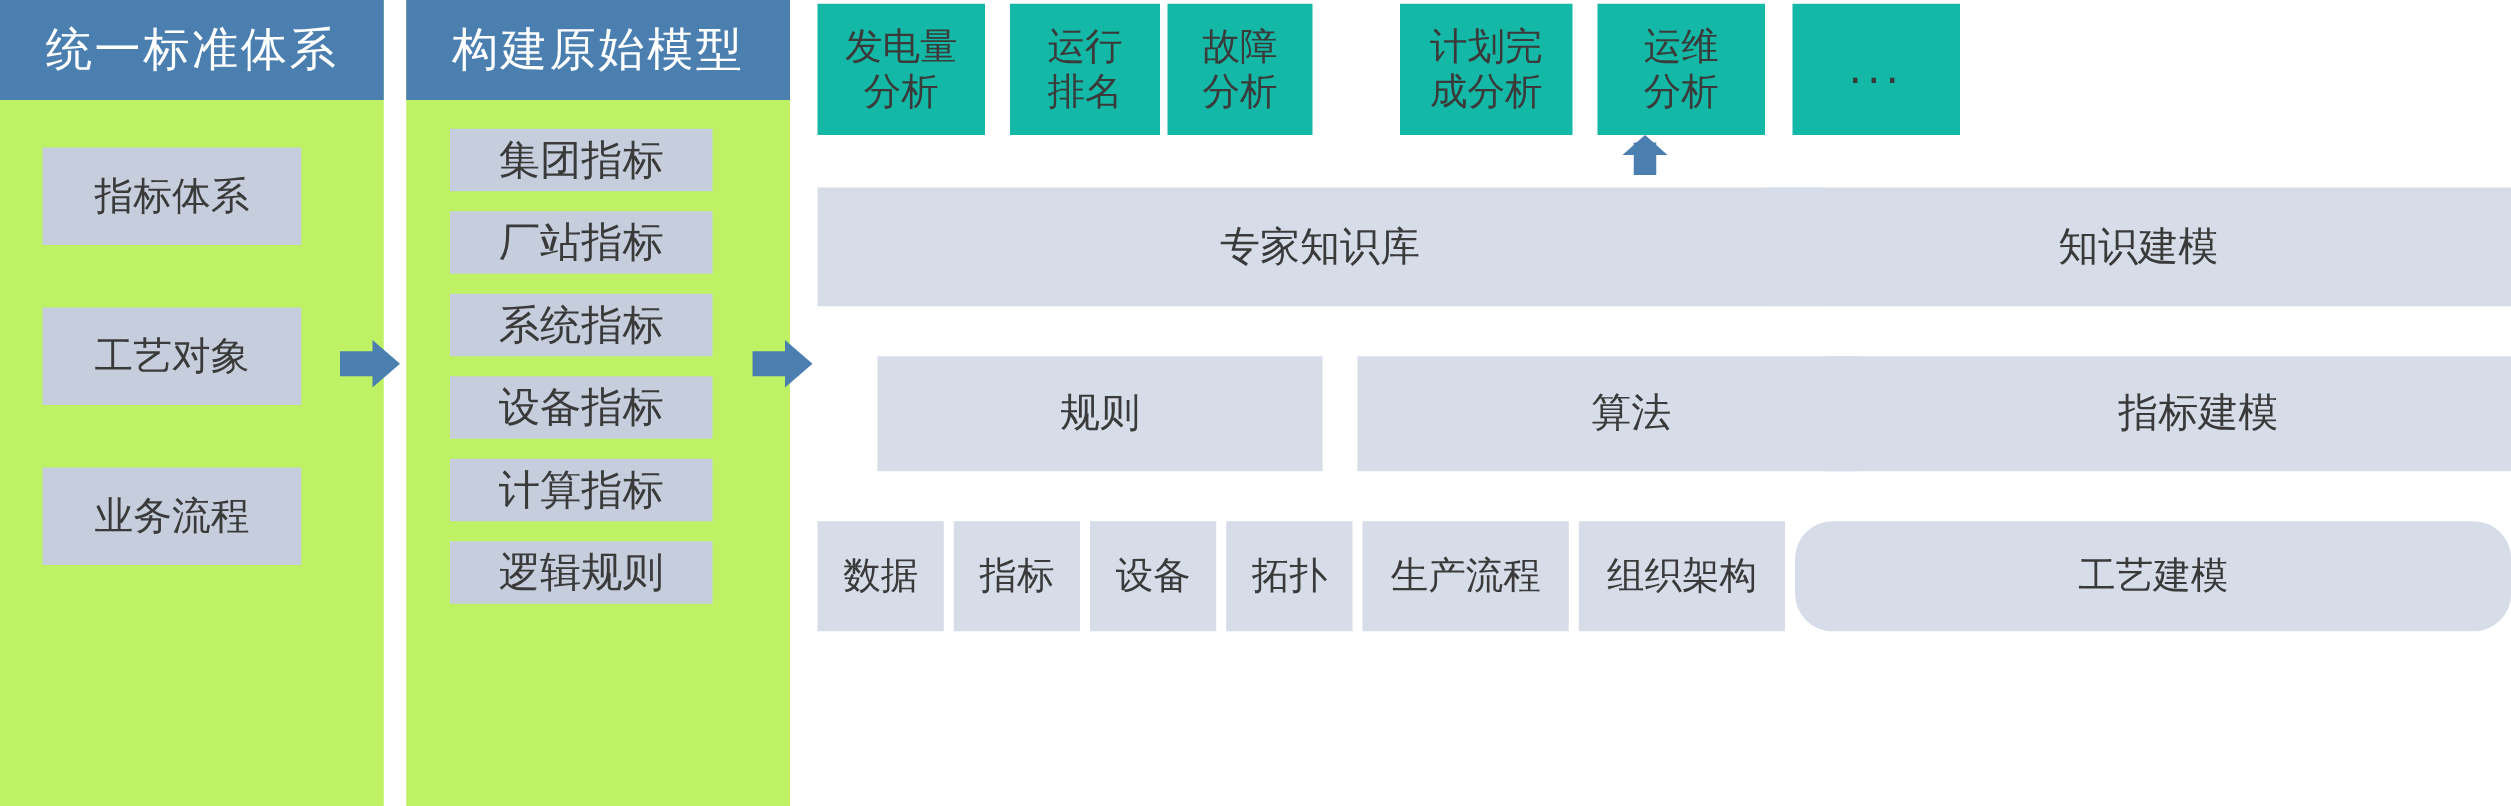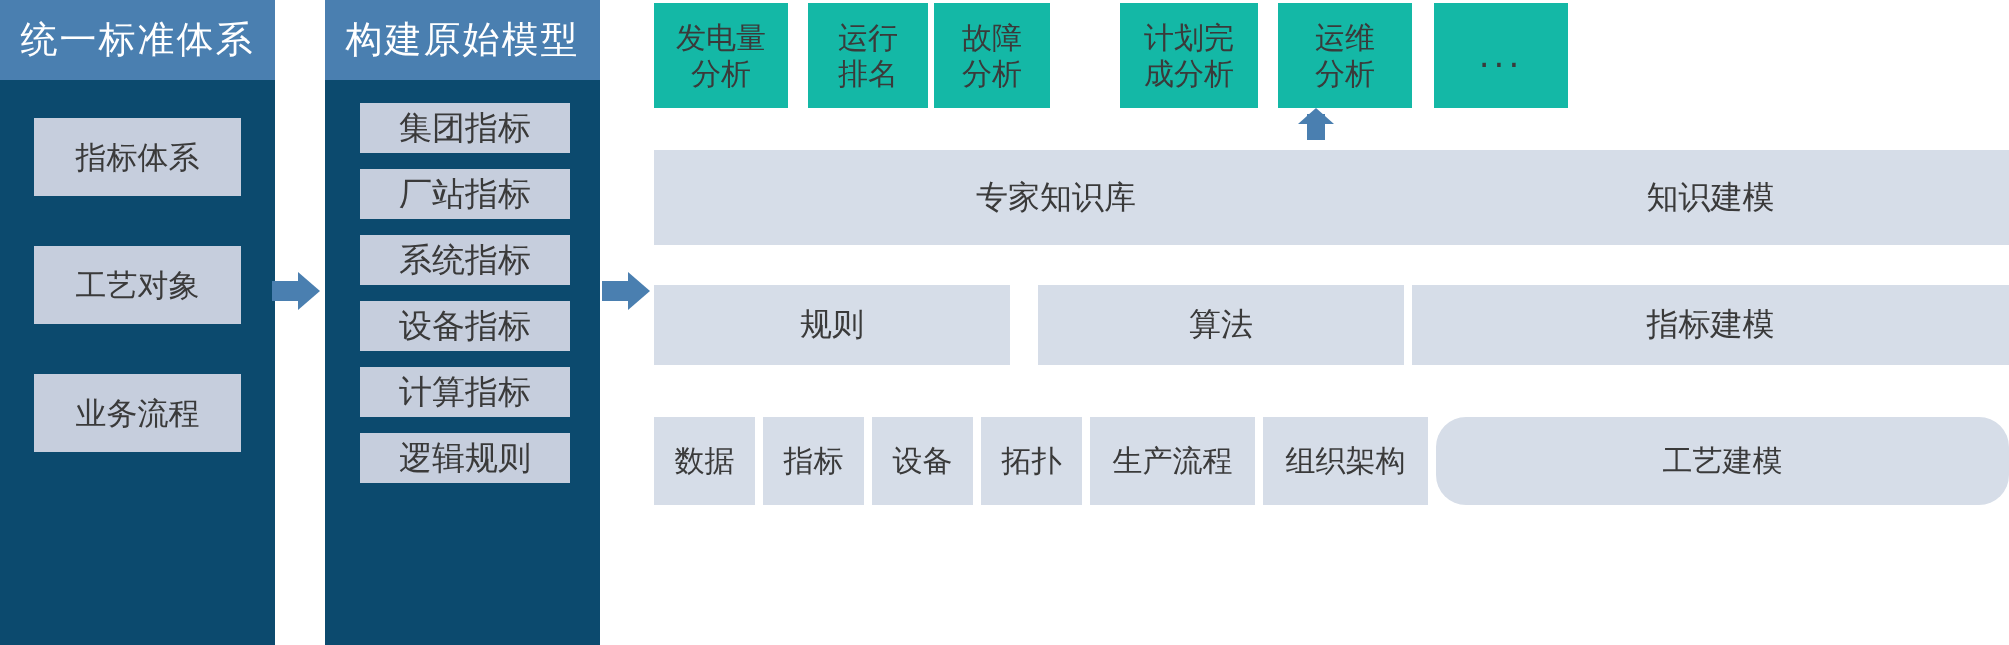--- a/index.html
+++ b/index.html
@@ -5,21 +5,21 @@
   html,body{margin:0;padding:0;background:#ffffff;}
   body{
     width:2009px;height:645px;
     font-family:"DejaVu Sans","Liberation Sans",sans-serif;
     color:#3a3a3a;
     overflow:hidden;
   }
   #root{position:relative;width:2009px;height:645px;}
 
   
-  .panel{position:absolute;background:#0c4a6e;}
+  .panel{position:absolute;background:#bef264;padding-left:32px;}
   .panel-header{
     position:absolute;left:0;top:0;width:100%;height:80px;
     background:#4a7fb0;color:#ffffff;
     display:flex;align-items:center;justify-content:center;
     font-size:36px;letter-spacing:2px;font-weight:400;
   }
   .card{
     position:absolute;background:#c6cedd;
     display:flex;align-items:center;justify-content:center;
     text-align:center;line-height:1.18;font-weight:400;color:#3a3a3a;
@@ -57,21 +57,21 @@
     border-left:18px solid transparent;border-right:18px solid transparent;
     border-bottom:16px solid #4a7fb0;
   }
 
   
   .top-card{
     top:3px;height:105px;font-size:30px;
     background:#14b8a6;
   }
   .kb-card{top:150px;height:95px;font-size:32px;background:#d6dde8;}
-  .mid-card{top:285px;height:80px;font-size:32px;background:#d6dde8;}
+  .mid-card{top:285px;height:92px;font-size:32px;background:#d6dde8;margin-left:48px;}
   .bot-card{top:417px;height:88px;font-size:30px;background:#d6dde8;}
   .ellipsis{font-size:34px;letter-spacing:4px;}
 </style>
 </head>
 <body>
 
 <div id="root">
 
   <div class="panel" id="col-standard">
     <div class="panel-header">统一标准体系</div>
@@ -162,21 +162,21 @@
   <div class="card kb-card" style="left:654px;width:804px;">
     <span>专家知识库</span>
   </div>
   <div class="card kb-card" style="left:1412px;width:597px;">
     <span>知识建模</span>
   </div>
 
   <div class="card mid-card" style="left:654px;width:356px;">
     <span>规则</span>
   </div>
-  <div class="card mid-card" style="left:1038px;width:366px;">
+  <div class="card mid-card" style="left:1038px;width:366px;padding-left:36px;">
     <span>算法</span>
   </div>
   <div class="card mid-card" style="left:1412px;width:597px;">
     <span>指标建模</span>
   </div>
 
   <div class="card bot-card" style="left:654px;width:101px;">
     <span>数据</span>
   </div>
   <div class="card bot-card" style="left:763px;width:101px;">

